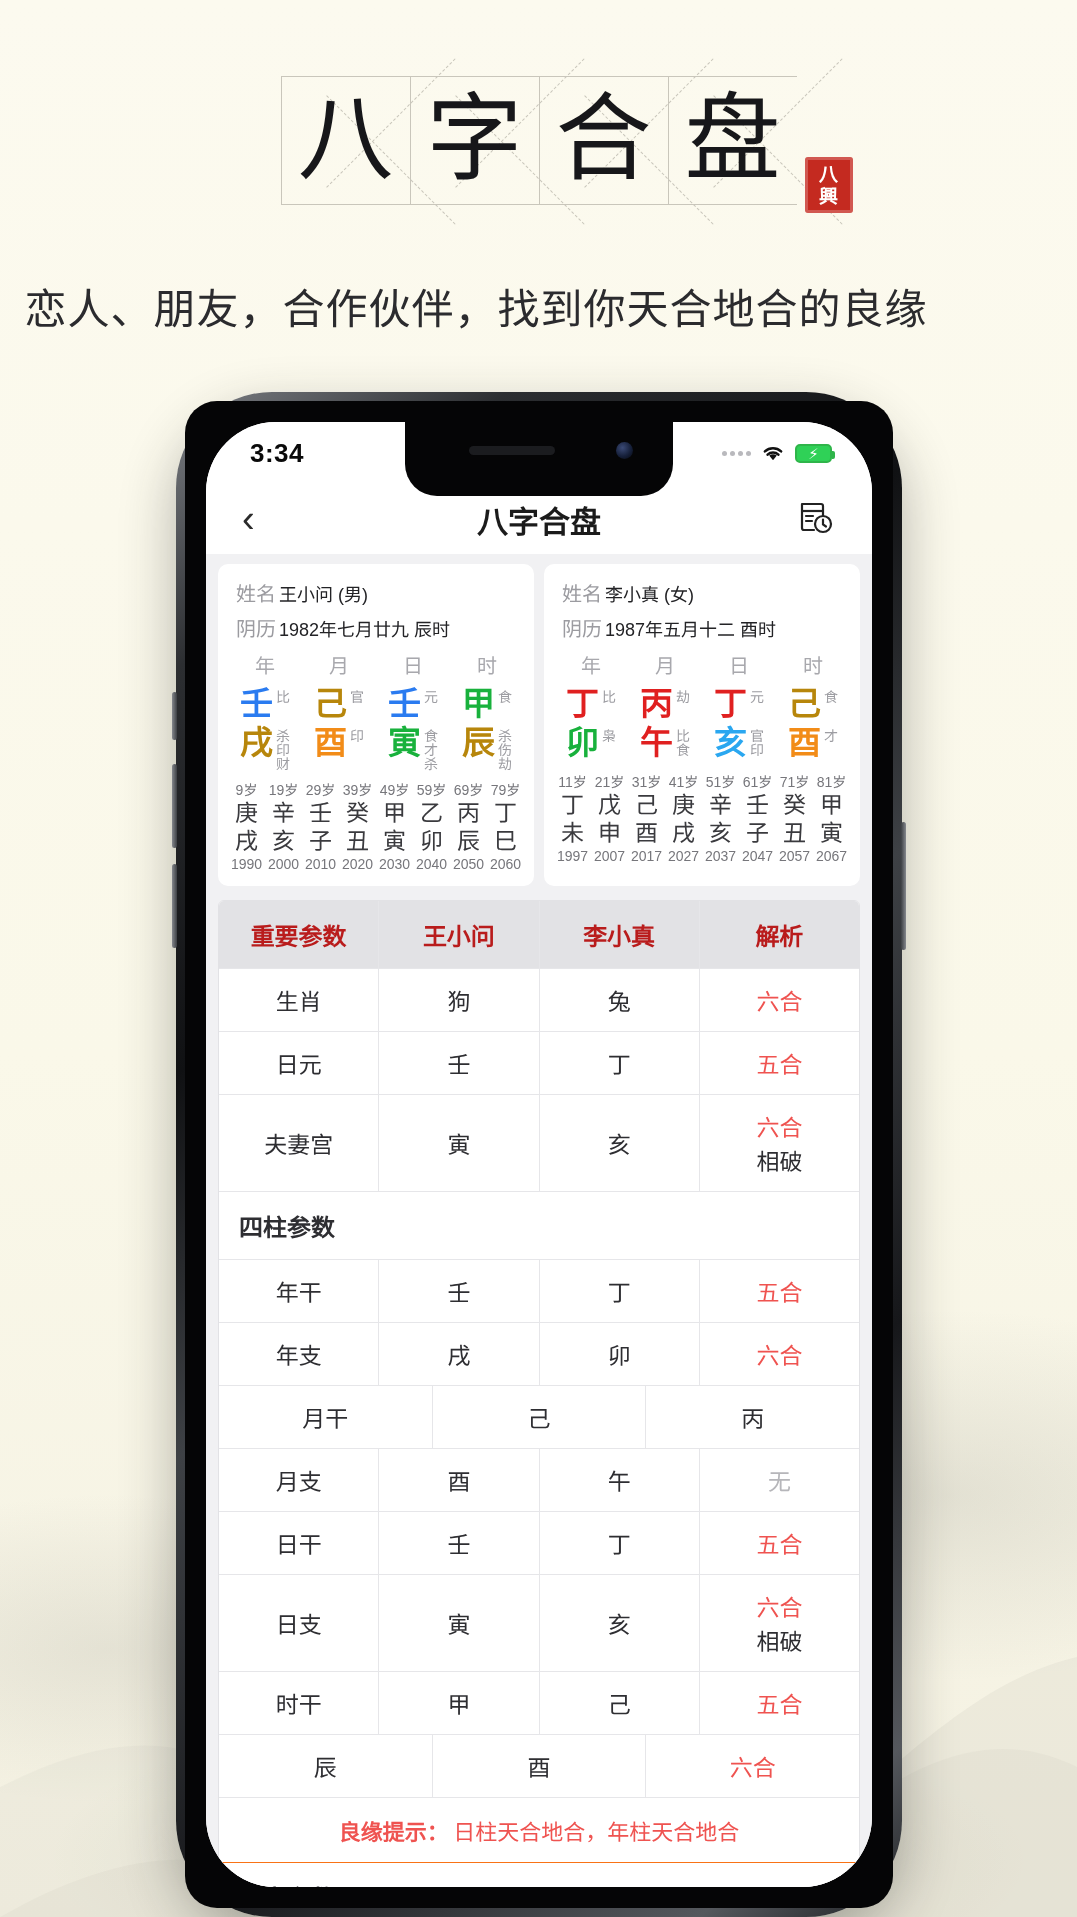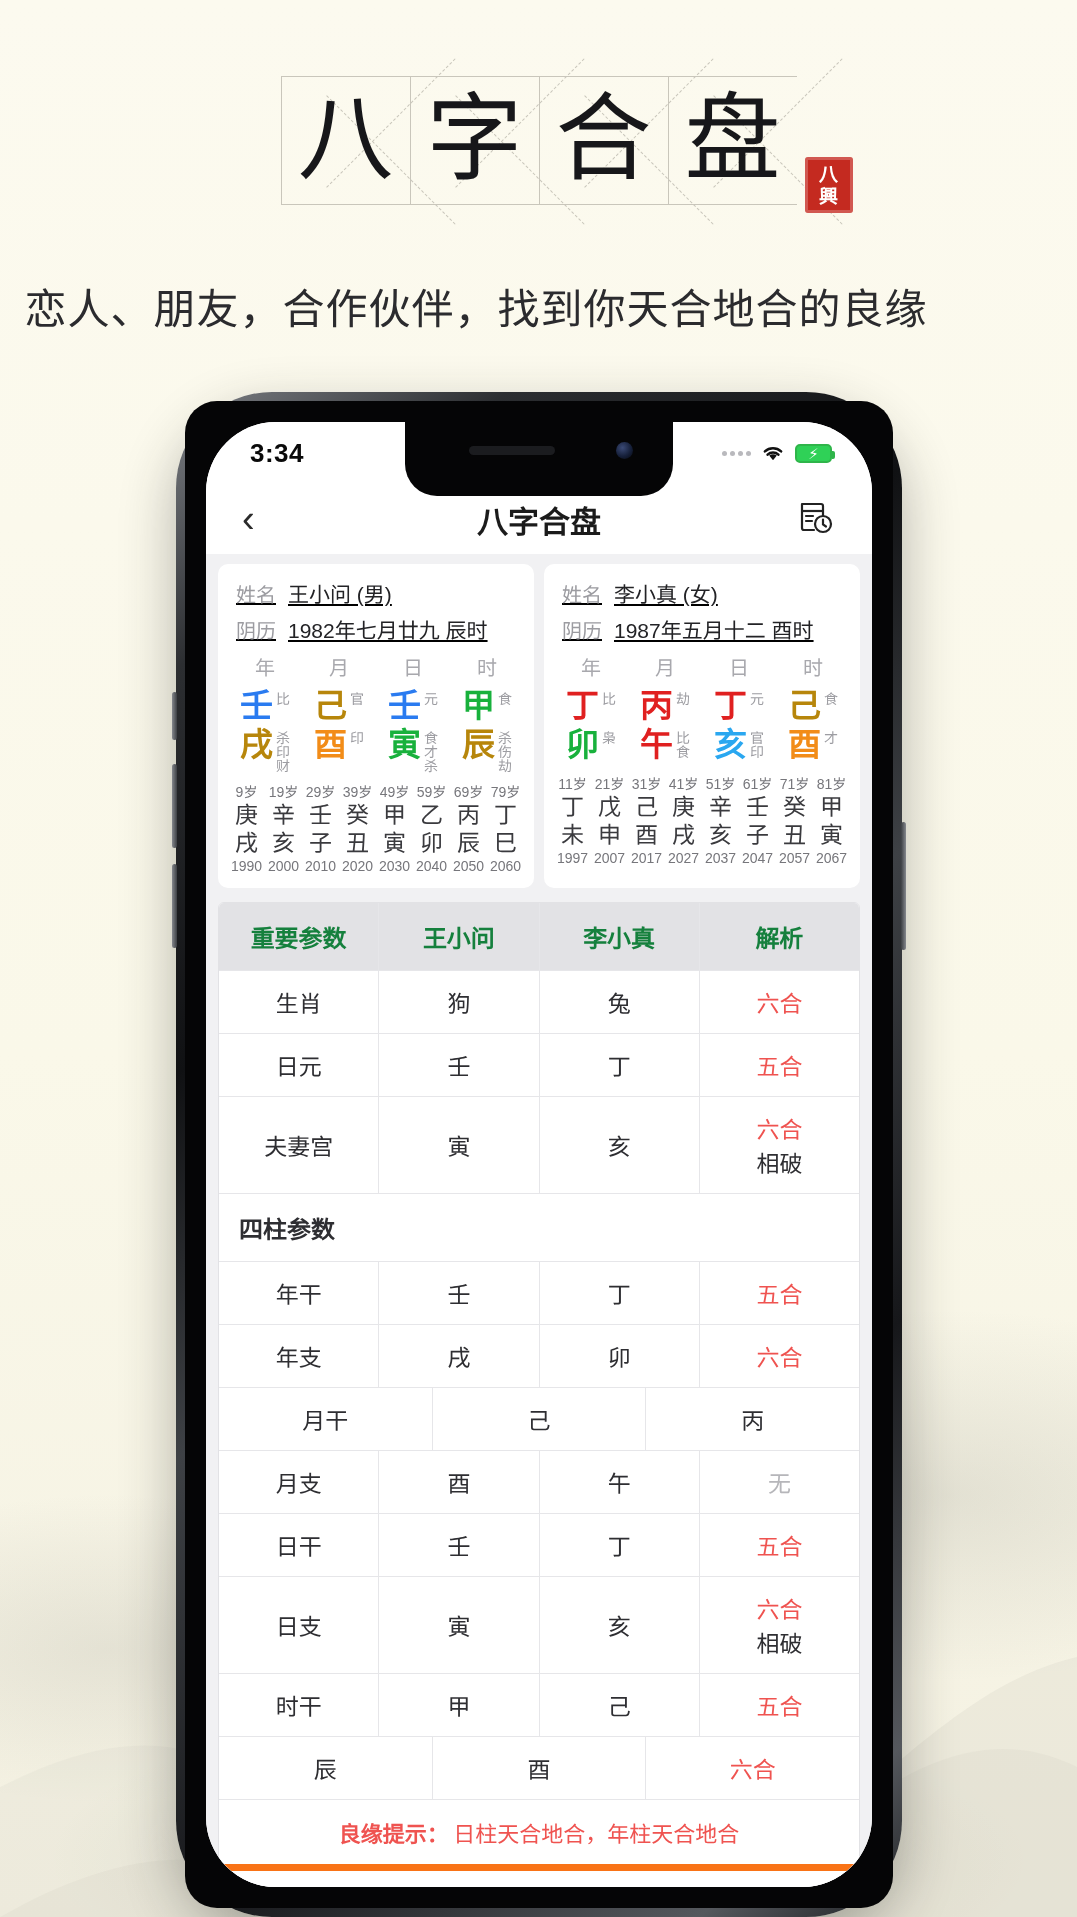--- a/index.html
+++ b/index.html
@@ -177,23 +177,23 @@
 
   .cards-row {
     display: flex; gap: 10px;
     padding: 10px 12px 0 12px;
   }
   .pcard {
     flex: 1 1 0; background: #fff; border-radius: 10px;
     padding: 14px 10px 12px 10px;
     min-width: 0;
   }
-  .kv { display: flex; align-items: baseline; gap: 12px; margin-bottom: 6px; padding-left: 8px; text-decoration: underline; }
+  .kv { display: flex; align-items: baseline; gap: 3px; margin-bottom: 6px; padding-left: 8px; }
   .kv .k { font-size: 20px; color: #9b9ba0; white-space: nowrap; }
-  .kv .v { font-size: 21px; color: #232326; white-space: nowrap; }
+  .kv .v { font-size: 18px; color: #232326; white-space: nowrap; }
 
   .pillar-head { display: flex; margin-top: 8px; }
   .pillar-head div {
     flex: 1 1 0; text-align: center; font-size: 20px; color: #a8a8ad;
   }
 
   .pillars { display: flex; margin-top: 6px; }
   .pcol { flex: 1 1 0; }
   .gz-line { display: flex; align-items: flex-start; justify-content: center; gap: 3px; }
   .gz {
@@ -219,29 +219,29 @@
   .trow { display: flex; border-bottom: 1px solid #e6e6e9; }
   .trow:last-child { border-bottom: none; }
   .trow.head { background: #e2e2e5; }
   .tcell {
     flex: 1 1 0; text-align: center;
     padding: 14px 16px; font-size: 23px; color: #2e2e32;
     border-right: 1px solid #e6e6e9;
     display: flex; flex-direction: column; align-items: center; justify-content: center;
   }
   .tcell:last-child { border-right: none; }
-  .trow.head .tcell { font-weight: bold; font-size: 24px; padding: 16px 4px; color: #15803d; }
+  .trow.head .tcell { font-weight: bold; font-size: 24px; padding: 16px 4px; color: #b91c1c; }
   .trow.section .tcell {
     flex: 1 1 100%; text-align: left; justify-content: flex-start; align-items: flex-start;
     font-weight: bold; font-size: 24px; padding: 16px 20px; border-right: none;
   }
   .tcell .sub { font-size: 23px; color: #2e2e32; }
   .tcell .hl  { color: #ef5350; }
   .tcell .muted { color: #b6b6ba; }
-  .tip-row { padding: 16px 8px; text-align: center; border-bottom: 7px solid #f97316; }
+  .tip-row { padding: 16px 8px; text-align: center; border-bottom: 1px solid #f97316; }
   .tip-row .lbl { font-size: 22px; color: #ef5350; font-weight: bold; }
   .tip-row .txt { font-size: 22px; color: #ef5350; }
 </style>
 </head>
 <body>
 
 <div class="bg-wash"></div>
 
 <svg class="mountain" viewBox="0 0 1077 560" preserveAspectRatio="none">
   <path d="M0,560 L0,430 C60,400 120,380 180,392 C250,406 300,450 360,470 L360,560 Z" fill="#cfcdc2" opacity="0.35"></path>

